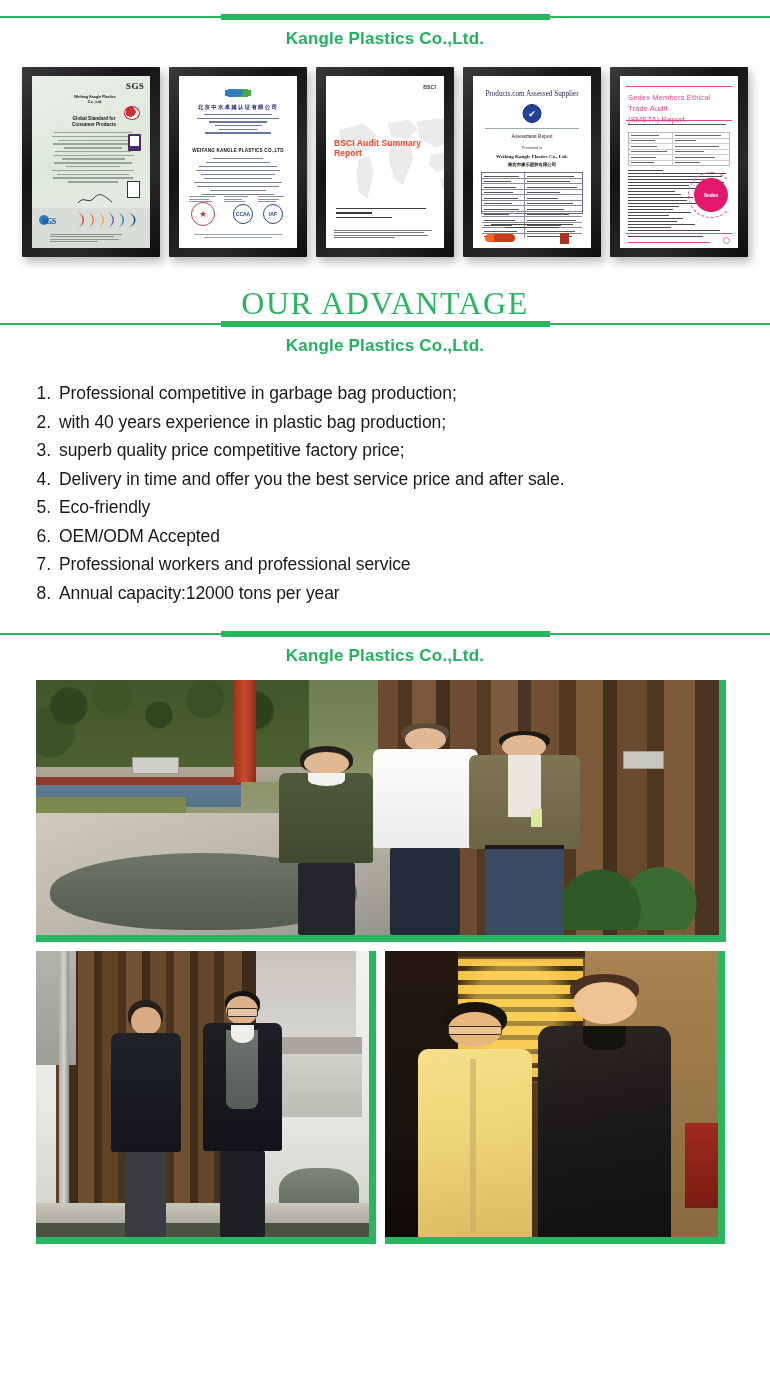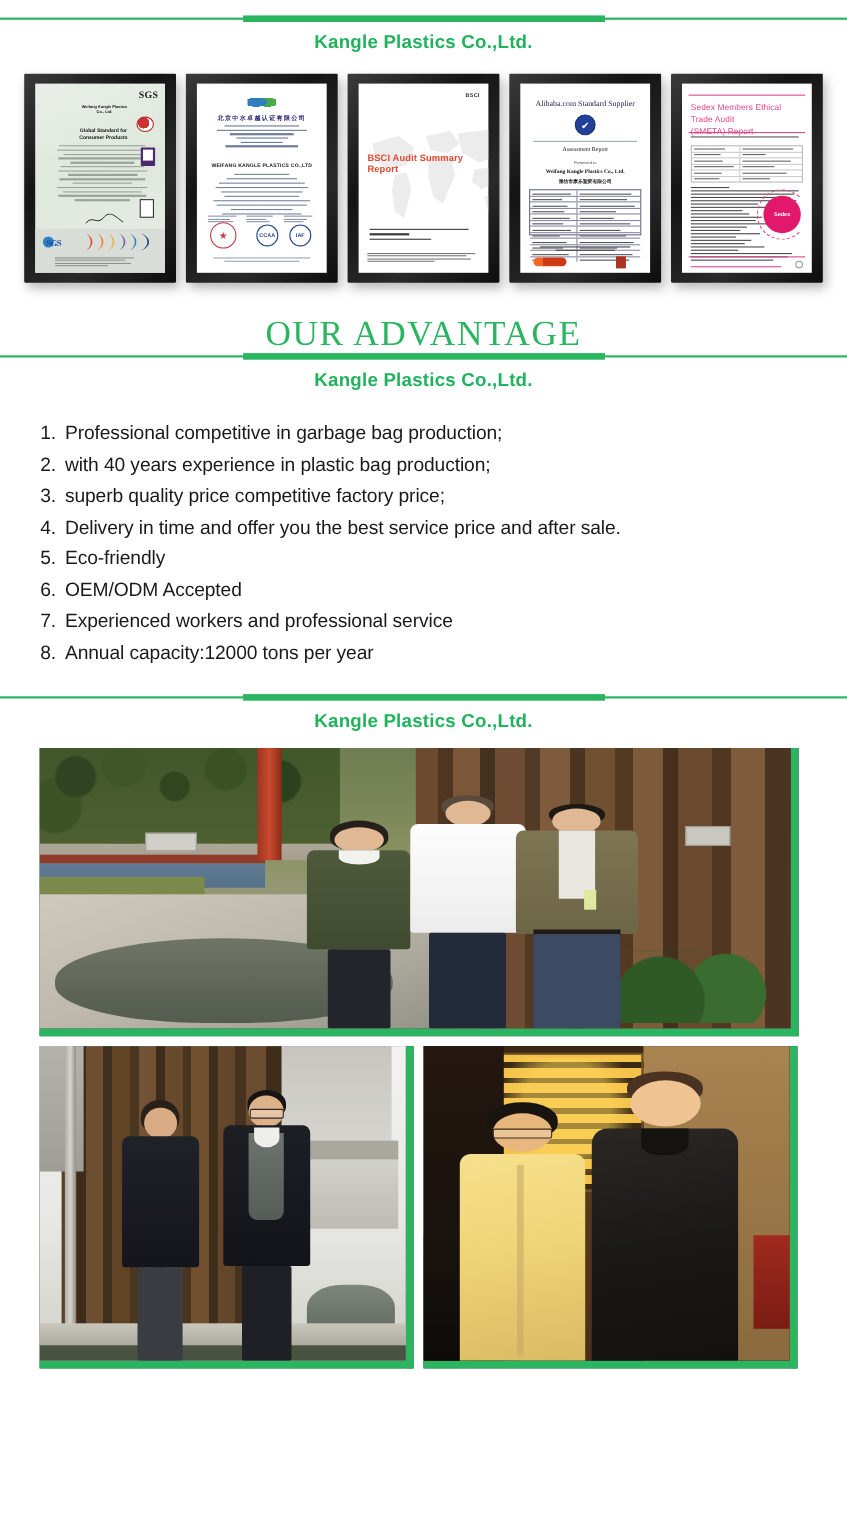--- a/index.html
+++ b/index.html
@@ -630,21 +630,21 @@
           <i style="width:88%"></i>
           <i style="width:92%"></i>
           <i style="width:60%"></i>
       </div>
     </div>
   </div>
 
   <div class="cert-item">
     <div class="cert-frame"></div>
     <div class="cert-paper">
-      <div class="c4-title">Alibaba.com Standard Supplier</div>
+      <div class="c4-title">Products.com Assessed Supplier</div>
       <div class="c4-seal"></div>
       <div class="c4-rule"></div>
       <div class="c4-sub">Assessment Report</div>
       <div class="c4-pres">Presented to</div>
       <div class="c4-comp">Weifang Kangle Plastics Co., Ltd.</div>
       <div class="c4-comp2">潍坊市康乐塑胶有限公司</div>
       <div class="c4-table">
         <div class="c4-trow">
             <div class="c4-tc1">
               <i style="width:92%"></i>
@@ -878,21 +878,21 @@
   <div class="adv-item">
     <span class="adv-num">5.</span>
     <span class="adv-text">Eco-friendly</span>
   </div>
   <div class="adv-item">
     <span class="adv-num">6.</span>
     <span class="adv-text">OEM/ODM Accepted</span>
   </div>
   <div class="adv-item">
     <span class="adv-num">7.</span>
-    <span class="adv-text">Experienced workers and professional service</span>
+    <span class="adv-text">Professional workers and professional service</span>
   </div>
   <div class="adv-item">
     <span class="adv-num">8.</span>
     <span class="adv-text">Annual capacity:12000 tons per year</span>
   </div>
 </div>
 
 <div class="section-header" style="padding-top:24px">
   <div class="divider-wrap">
     <div class="divider-thin"></div>

